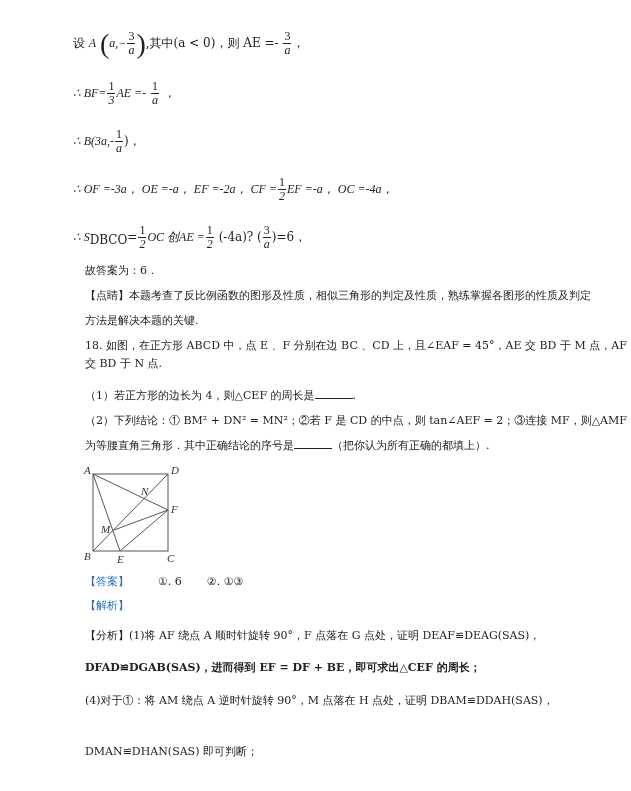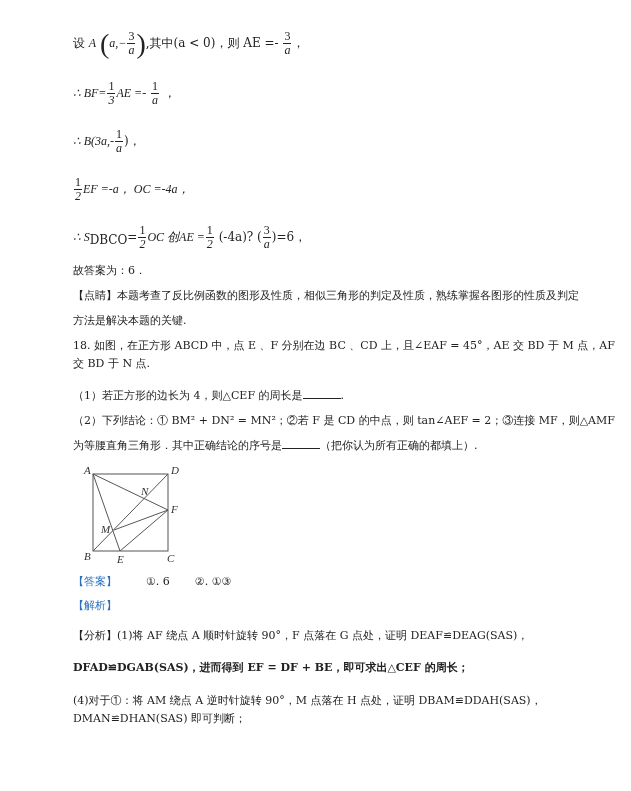--- a/index.html
+++ b/index.html
@@ -6,21 +6,21 @@
   body { width:631px; height:791px; position:relative; overflow:hidden;
          font-family:"DejaVu Serif","Liberation Serif",serif; color:#222; font-size:12px; }
   .line { position:absolute; left:73px; white-space:nowrap; line-height:16px; }
   .m { font-family:"Liberation Serif","DejaVu Serif",serif; font-style:italic; }
   .frac { display:inline-flex; flex-direction:column; align-items:center; vertical-align:middle;
           font-family:"Liberation Serif",serif; font-style:italic; font-size:12px; line-height:13px; margin:0 1px; }
   .frac .num { border-bottom:1px solid #222; padding:0 1px; font-style:normal; }
   .frac .den { padding:0 1px; }
   .paren { font-size:28px; font-family:"Liberation Serif",serif; vertical-align:middle; line-height:20px; font-weight:lighter; }
   .blue { color:#2a6fbd; }
-  .small { font-size:11px; }
+  .small { font-size:11px;margin-left:12px; }
   .blank { display:inline-block; width:38px; border-bottom:1px solid #222; height:10px; }
   sub { font-size:12px; }
   svg text { font-family:"Liberation Serif",serif; font-style:italic; font-size:11px; fill:#333; }
 </style>
 </head>
 <body>
 
 <div class="line" style="top:30px;">
   <span>设</span>
   <span class="m">A</span>
@@ -46,21 +46,21 @@
 </div>
 
 <div class="line" style="top:128px;">
   <span class="m">∴ B(3a,-</span><span class="frac">
       <span class="num">1</span>
       <span class="den">a</span>
     </span><span>)，</span>
 </div>
 
 <div class="line" style="top:176px;">
-  <span class="frac">
+  <span class="m">∴ OF =-3a， OE =-a， EF =-2a， CF =</span><span class="frac">
       <span class="num">1</span>
       <span class="den">2</span>
     </span><span class="m">EF =-a， OC =-4a，</span>
 </div>
 
 <div class="line" style="top:224px;">
   <span class="m">∴ S</span><sub>DBCO</sub><span>=</span><span class="frac">
       <span class="num">1</span>
       <span class="den">2</span>
     </span><span class="m">OC 创AE =</span><span class="frac">
@@ -118,13 +118,13 @@
   <span style="display:inline-block;width:18px;"></span>
   <span>②. ①③</span>
 </div>
 <div class="line small blue" style="top:598px;">【解析】</div>
 
 <div class="line small" style="top:628px;">
   <span>【分析】</span><span>(1)将 AF 绕点 A 顺时针旋转 90°，F 点落在 G 点处，证明 DEAF≌DEAG(SAS)，</span>
 </div>
 <div class="line small" style="top:660px;font-weight:bold;">DFAD≌DGAB(SAS)，进而得到 EF = DF + BE，即可求出△CEF 的周长；</div>
 <div class="line small" style="top:693px;">(4)对于①：将 AM 绕点 A 逆时针旋转 90°，M 点落在 H 点处，证明 DBAM≌DDAH(SAS)，</div>
-<div class="line small" style="top:711px;">DMAN≌DHAN(SAS) 即可判断；</div>
+<div class="line small" style="top:744px;">DMAN≌DHAN(SAS) 即可判断；</div>
 
 </body></html>

